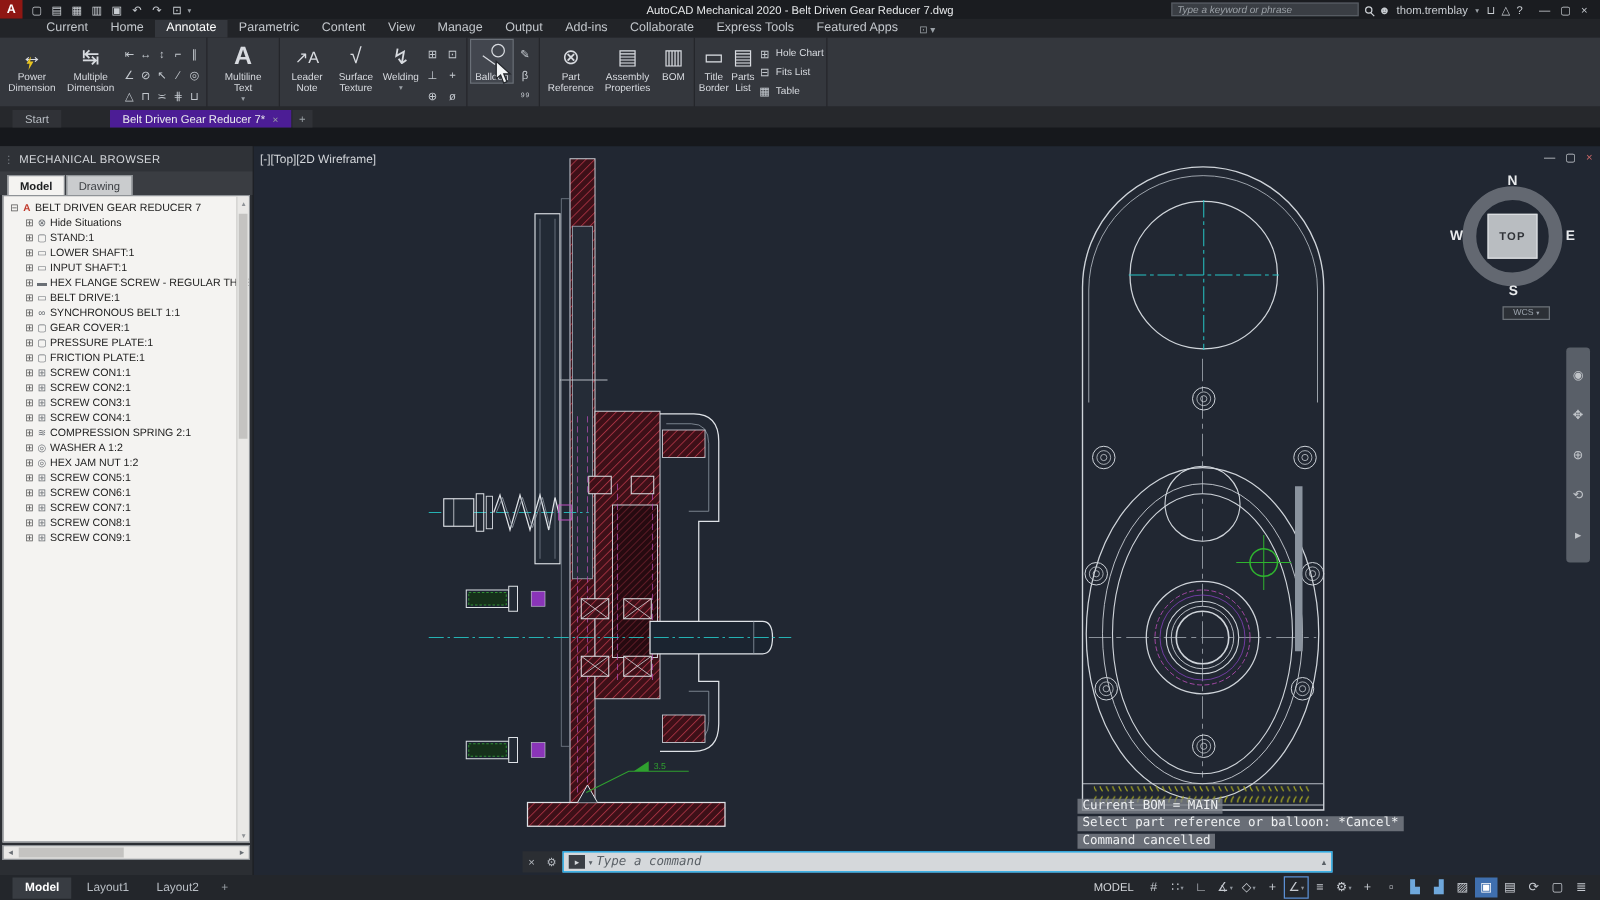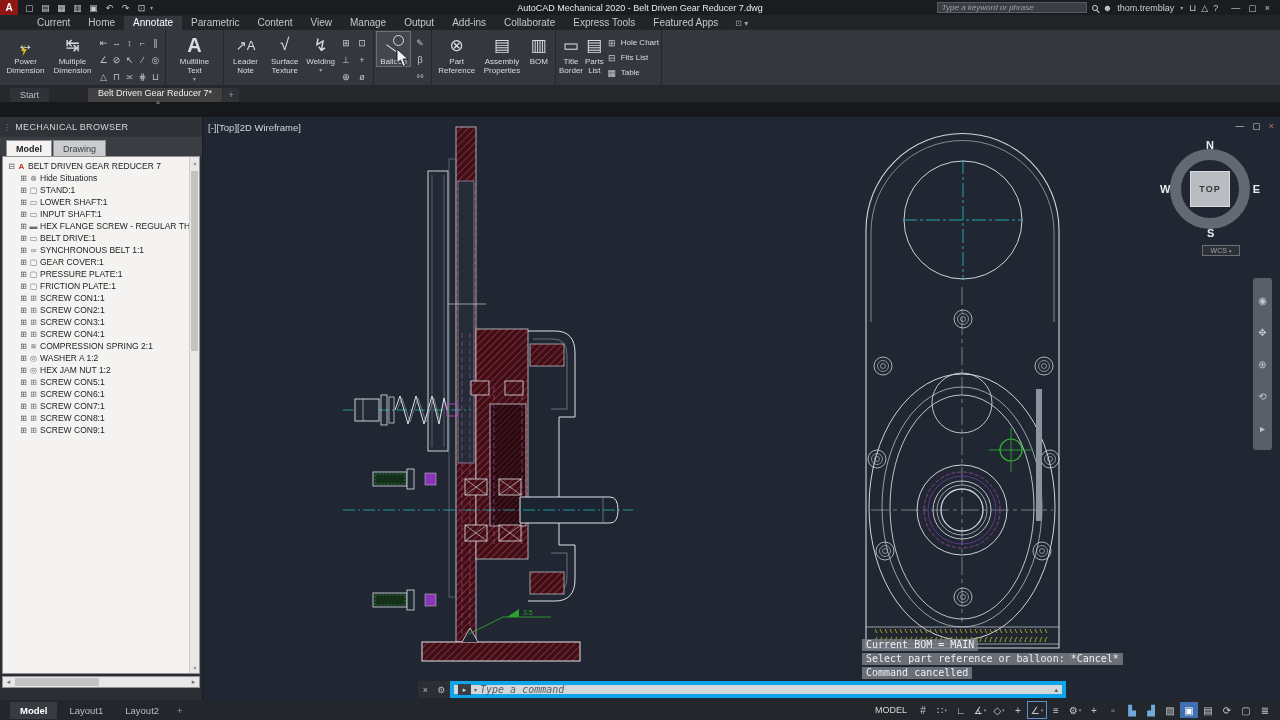--- a/index.html
+++ b/index.html
@@ -50,21 +50,21 @@
   .sheet-smalls { display:flex; flex-direction:column; margin-top:3px; }
   .sheet-smalls .row { display:flex; align-items:center; gap:3px; height:15px; }
   .sheet-smalls .row .ic { font-size:9px; color:#c3c8ce; width:12px; text-align:center; }
   .sheet-smalls .row .lb { font-size:8px; color:#d8dbe0; white-space:nowrap; }
   .cursor-svg { position:absolute; left:396px; top:48px; z-index:60; }
 
   
   .filetabs { position:absolute; left:0; top:85px; width:1280px; height:17px; background:#26282c; display:flex; align-items:flex-end; font-size:9px; }
   .ftab { height:14px; display:flex; align-items:center; padding:0 10px; color:#b9bec4; background:#303237; margin-right:1px; }
   .ftab.first { margin-left:10px; }
-  .ftab.active { background:#404040; color:#eceef0;flex-direction:column; }
+  .ftab.active { background:#4c1d95; color:#eceef0; }
   .ftab .x { margin-left:6px; font-size:8px; color:#9aa0a6; }
   .ftab-plus { width:16px; height:14px; display:flex; align-items:center; justify-content:center; color:#9aa0a6; background:#303237; }
 
   
   .browser { position:absolute; left:0; top:117px; width:203px; height:583px; background:#2b2e33; border-right:1px solid #1a1c20; }
   .br-title { height:20px; display:flex; align-items:center; font-size:9px; color:#d4d7db; letter-spacing:.3px; padding-left:3px; gap:4px; background:#2f3237; }
   .grip { color:#7b8187; font-size:8px; }
   .br-tabs { height:19px; display:flex; align-items:flex-end; background:#3a3d42; padding-left:6px; gap:1px; }
   .br-tab { height:16px; padding:0 9px; display:flex; align-items:center; font-size:9px; background:#caccce; color:#3c3f43; border:1px solid #8f9397; border-bottom:none; }
   .br-tab.active { background:#f4f3f1; color:#1c1e20; font-weight:bold; }
@@ -94,21 +94,21 @@
   .vc-top { position:absolute; left:28px; top:30px; width:40px; height:36px; background:#b9bdc1; border:1px solid #dadde0; color:#303338; font-size:9px; font-weight:bold; letter-spacing:1px; display:flex; align-items:center; justify-content:center; }
   .wcs { position:absolute; right:40px; top:128px; width:38px; height:11px; background:#2c3036; border:1px solid #6b7178; color:#9aa2ab; font-size:7px; display:flex; align-items:center; justify-content:center; gap:2px; z-index:20; }
   .navbar { position:absolute; right:8px; top:161px; width:19px; height:172px; background:rgba(158,164,171,.45); border-radius:3px; z-index:20; display:flex; flex-direction:column; align-items:center; justify-content:space-around; padding:6px 0; }
   .navbar span { color:#e4e7ea; opacity:.75; font-size:10px; }
   .cmd-hist { position:absolute; left:659px; top:522px; z-index:25; font-family:"DejaVu Sans Mono",monospace; font-size:10px; }
   .cmd-hist div { background:rgba(125,131,139,.78); color:#eef0f2; padding:0 4px; margin-bottom:2px; width:fit-content; line-height:12px; }
 
   
   .cmdbar { position:absolute; left:418px; top:681px; width:648px; height:17px; display:flex; align-items:stretch; z-index:30; }
   .cmd-left { width:32px; background:#2b2e33; display:flex; align-items:center; justify-content:space-around; color:#b9bec4; font-size:9px; }
-  .cmd-input { flex:1; background:#d5d8db; border:4px solid #0ea5e9; display:flex; align-items:center; padding:0 4px; gap:3px; }
+  .cmd-input { flex:1; background:#d5d8db; border:1px solid #0ea5e9; display:flex; align-items:center; padding:0 4px; gap:3px; }
   .cmd-prompt { width:13px; height:11px; background:#3a3e44; color:#d5d8db; font-size:7px; display:flex; align-items:center; justify-content:center; }
   .cmd-dd { color:#5a6066; font-size:6px; }
   .cmd-text { color:#5a6066; font-style:italic; font-size:10px; font-family:"DejaVu Sans Mono",monospace; }
   .cmd-up { margin-left:auto; color:#5a6066; font-size:7px; }
 
   
   .statusbar { position:absolute; left:0; top:700px; width:1280px; height:20px; background:#23262b; display:flex; align-items:center; font-size:9.5px; }
   .laytabs { display:flex; align-items:center; height:100%; padding-left:10px; gap:2px; }
   .ltab { padding:3px 10px; color:#b9bec4; }
   .ltab.active { background:#383c42; color:#fff; font-weight:bold; }

